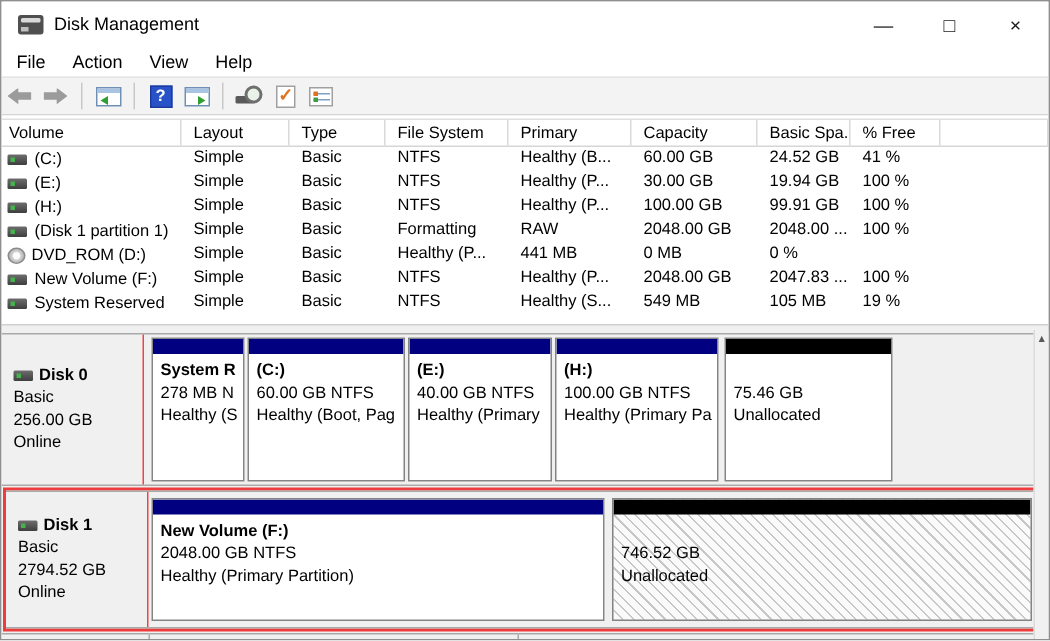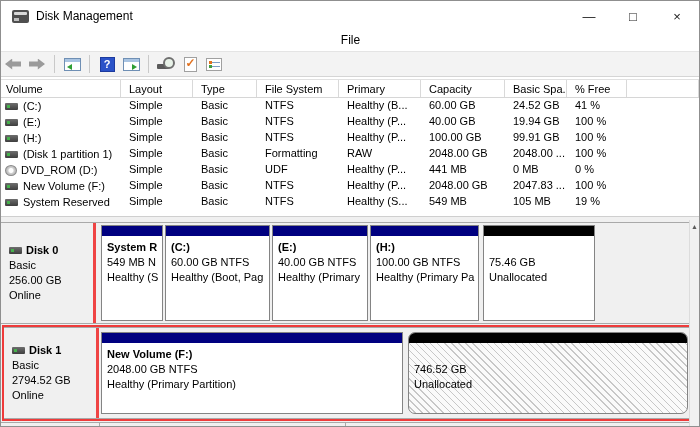--- a/index.html
+++ b/index.html
@@ -9,21 +9,21 @@
   
   .titlebar { position:absolute; left:0; top:0; width:698px; height:30px; background:#fff; display:flex; align-items:center; }
   .title-ico { width:17px; height:13px; margin-left:11px; background:#4f4f4f; border-radius:2px; position:relative; }
   .title-ico::before { content:""; position:absolute; left:2px; top:2px; width:13px; height:3px; background:#d9d9d9; border-radius:1px; }
   .title-ico::after { content:""; position:absolute; left:2px; top:8px; width:5px; height:3px; background:#bfbfbf; }
   .title-text { font-size:12px; color:#000; margin-left:7px; }
   .win-btns { position:absolute; right:0; top:0; height:30px; display:flex; }
   .win-btn { width:44px; height:30px; display:flex; align-items:center; justify-content:center; font-size:13px; color:#1a1a1a; }
 
   
-  .menubar { position:absolute; left:0; top:30px; width:698px; height:20px; background:#fff; display:flex; align-items:center; font-size:12px;flex-direction:column; }
+  .menubar { position:absolute; left:0; top:30px; width:698px; height:20px; background:#fff; display:flex; align-items:center; font-size:12px; }
   .menu-item { padding:2px 9px; color:#000; }
   .menu-item:first-child { padding-left:10px; }
 
   
   .toolbar { position:absolute; left:0; top:50px; width:698px; height:26px; background:#f3f3f3; border-top:1px solid #e4e4e4; border-bottom:1px solid #d5d5d5; display:flex; align-items:center; }
   .tsep { width:1px; height:18px; background:#c9c9c9; margin:0 5px; }
   .tbtn { width:24px; height:22px; display:flex; align-items:center; justify-content:center; }
   .arr { width:16px; height:11px; background:#9b9b9b; }
   .arr.left  { clip-path:polygon(0 50%, 45% 0, 45% 28%, 100% 28%, 100% 72%, 45% 72%, 45% 100%); }
   .arr.right { clip-path:polygon(100% 50%, 55% 0, 55% 28%, 0 28%, 0 72%, 55% 72%, 55% 100%); }
@@ -51,31 +51,31 @@
   .trow { height:16px; }
   .tcell { padding:1px 0 0 8px; overflow:hidden; white-space:nowrap; color:#000; }
   .vcell { display:flex; align-items:center; padding:0 0 0 4px; overflow:hidden; white-space:nowrap; }
   .ic-drive { flex:0 0 13px; width:13px; height:7px; background:linear-gradient(#6e6e6e,#3e3e3e); border-radius:1px; margin-right:5px; position:relative; }
   .ic-drive::after { content:""; position:absolute; left:2px; top:2px; width:3px; height:3px; background:#46b14c; }
   .ic-dvd { flex:0 0 12px; width:12px; height:11px; border:1px solid #8a8a8a; border-radius:50%; background:radial-gradient(circle at 50% 50%, #fdfdfd 0 2px, #cfcfcf 3px, #9f9f9f 100%); margin-right:4px; }
 
   
   .graphic { position:absolute; left:0; top:215px; width:698px; height:210px; background:#f0f0f0; border-top:1px solid #cfcfcf; }
   .disk-row { position:absolute; left:0; width:690px; background:#f0f0f0; border-top:1px solid #a9a9a9; border-bottom:1px solid #a9a9a9; }
-  .disk-label { position:absolute; left:0; top:0; width:95px; height:100%; border-right:3px solid #ef4444; padding-left:8px; display:flex; flex-direction:column; justify-content:center; font-size:11px; line-height:15px; color:#000; }
+  .disk-label { position:absolute; left:0; top:0; width:95px; height:100%; border-right:1px solid #ef4444; padding-left:8px; display:flex; flex-direction:column; justify-content:center; font-size:11px; line-height:15px; color:#000; }
   .disk-title { display:flex; align-items:center; font-weight:bold; }
   .disk-title .ic-drive { margin-right:4px; }
   .part { position:absolute; border:1px solid #848484; background:#fff; overflow:hidden; }
   .part .bar { height:10px; width:100%; }
   .bar.navy { background:#000080; }
   .bar.black { background:#000000; }
   .part .pbody { padding:4px 5px 0 5px; font-size:11px; line-height:15px; white-space:nowrap; overflow:hidden; color:#000; }
   .part .pname { font-weight:bold; min-height:15px; }
   .part.hatched .pbody { position:relative; }
-  .part.hatched { background:repeating-linear-gradient(45deg, #fafafa 0 4px, #c7c7c7 4px 5px);border-radius:7px; }
+  .part.hatched { background:repeating-linear-gradient(45deg, #fafafa 0 4px, #c7c7c7 4px 5px); }
 
   .red-rect { position:absolute; left:1px; top:108px; width:695px; height:96px; border:2px solid #ee3b3b; background:#f0f0f0; }
   .red-rect .inner { position:relative; width:100%; height:100%; border-top:1px solid #a9a9a9; border-bottom:1px solid #a9a9a9; }
 
   .bottom-strip { position:absolute; left:0; top:205px; width:690px; height:5px; background:#f0f0f0; border-top:1px solid #a9a9a9; }
   .bottom-strip .v1 { position:absolute; left:98px; top:0; width:1px; height:100%; background:#a9a9a9; }
   .bottom-strip .v2 { position:absolute; left:344px; top:0; width:1px; height:100%; background:#a9a9a9; }
 
   .scrollbar { position:absolute; right:0; top:3px; width:10px; height:206px; background:#f1f1f1; border-left:1px solid #dcdcdc; }
   .scroll-up { width:100%; height:14px; display:flex; align-items:flex-start; justify-content:center; font-size:7px; color:#5a5a5a; padding-top:3px; }
@@ -168,21 +168,21 @@
 
     <div class="tgrid trow">
       <div class="vcell">
           <span class="ic-drive"></span>
           <span>(E:)</span>
         </div>
       <div class="tcell">Simple</div>
       <div class="tcell">Basic</div>
       <div class="tcell">NTFS</div>
       <div class="tcell">Healthy (P...</div>
-      <div class="tcell">40.00 GB</div>
+      <div class="tcell">30.00 GB</div>
       <div class="tcell">19.94 GB</div>
       <div class="tcell">100 %</div>
       <div class="tcell"></div>
     </div>
 
     <div class="tgrid trow">
       <div class="vcell">
           <span class="ic-drive"></span>
           <span>(H:)</span>
         </div>
@@ -211,21 +211,20 @@
       <div class="tcell"></div>
     </div>
 
     <div class="tgrid trow">
       <div class="vcell">
           <span class="ic-dvd"></span>
           <span>DVD_ROM (D:)</span>
         </div>
       <div class="tcell">Simple</div>
       <div class="tcell">Basic</div>
-      <div class="tcell">UDF</div>
       <div class="tcell">Healthy (P...</div>
       <div class="tcell">441 MB</div>
       <div class="tcell">0 MB</div>
       <div class="tcell">0 %</div>
       <div class="tcell"></div>
     </div>
 
     <div class="tgrid trow">
       <div class="vcell">
           <span class="ic-drive"></span>
@@ -266,21 +265,21 @@
             <span>Disk 0</span>
           </div>
         <div>Basic</div>
         <div>256.00 GB</div>
         <div>Online</div>
       </div>
       <div class="part" style="left:100px; top:2px; width:62px; height:96px;">
         <div class="bar navy"></div>
         <div class="pbody">
           <div class="pname">System R</div>
-          <div>549 MB N</div>
+          <div>278 MB N</div>
           <div>Healthy (S</div>
         </div>
       </div>
       <div class="part" style="left:164px; top:2px; width:105px; height:96px;">
         <div class="bar navy"></div>
         <div class="pbody">
           <div class="pname">(C:)</div>
           <div>60.00 GB NTFS</div>
           <div>Healthy (Boot, Pag</div>
         </div>

